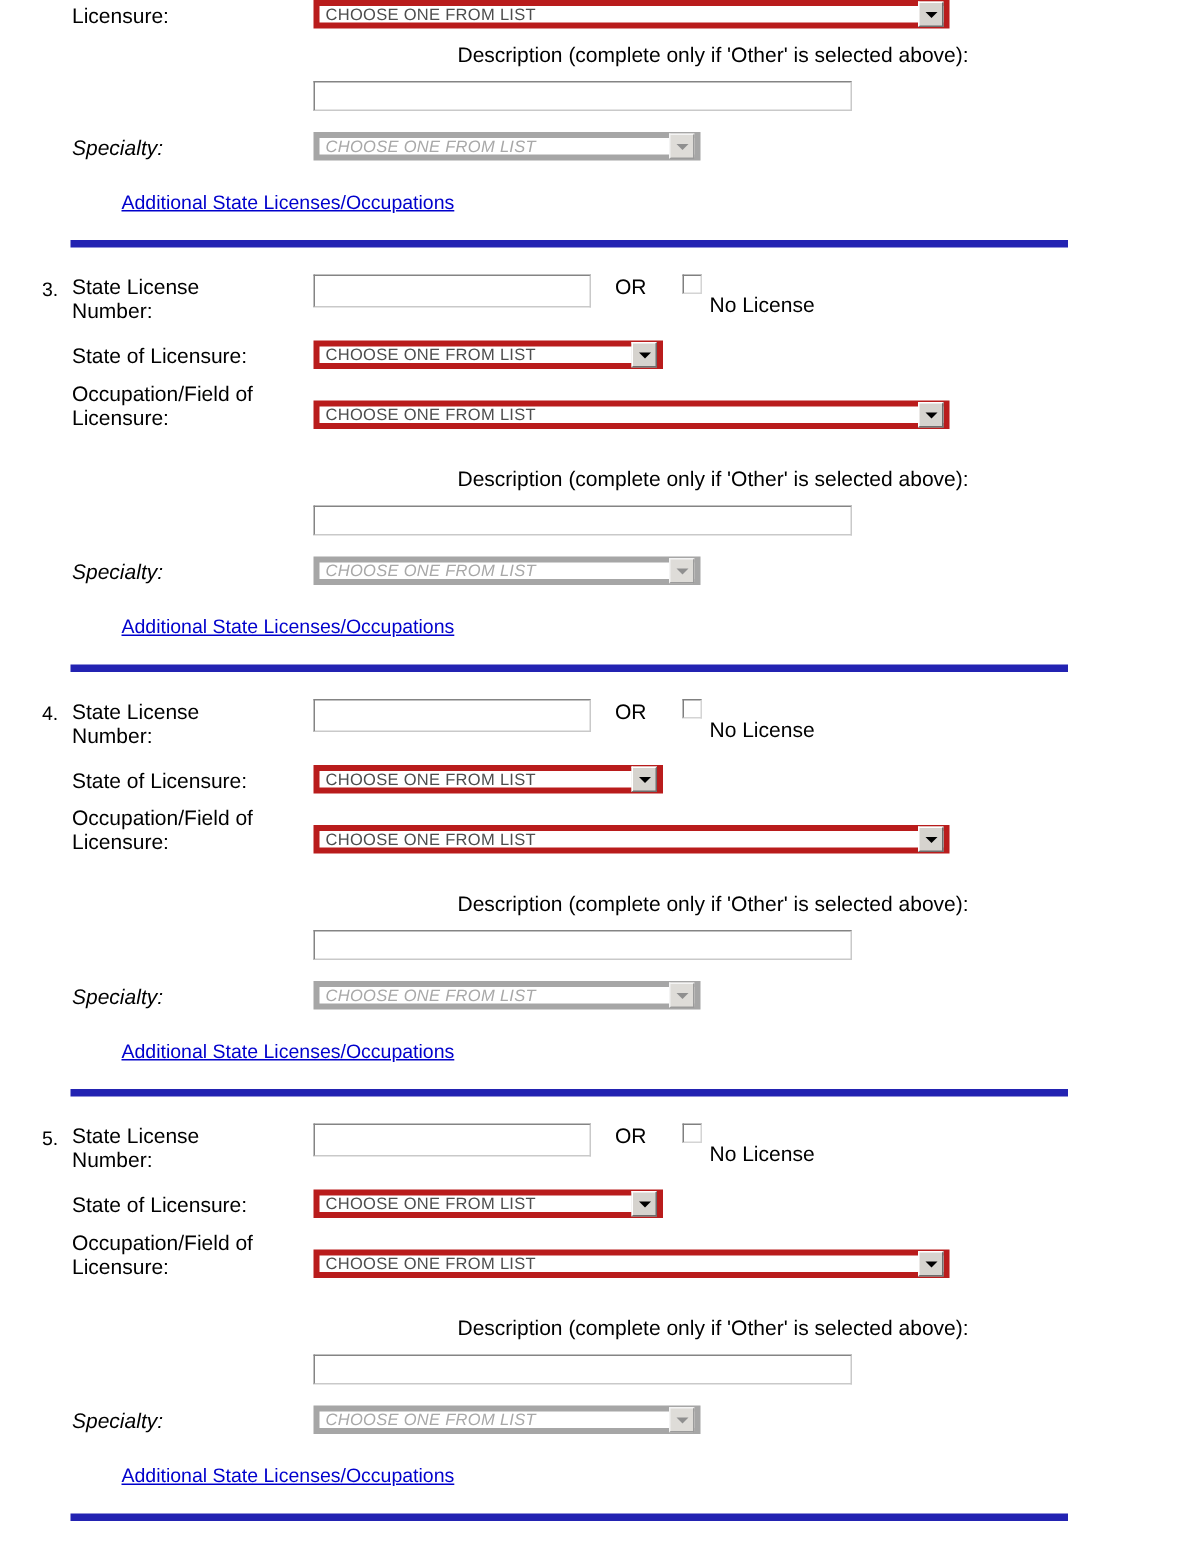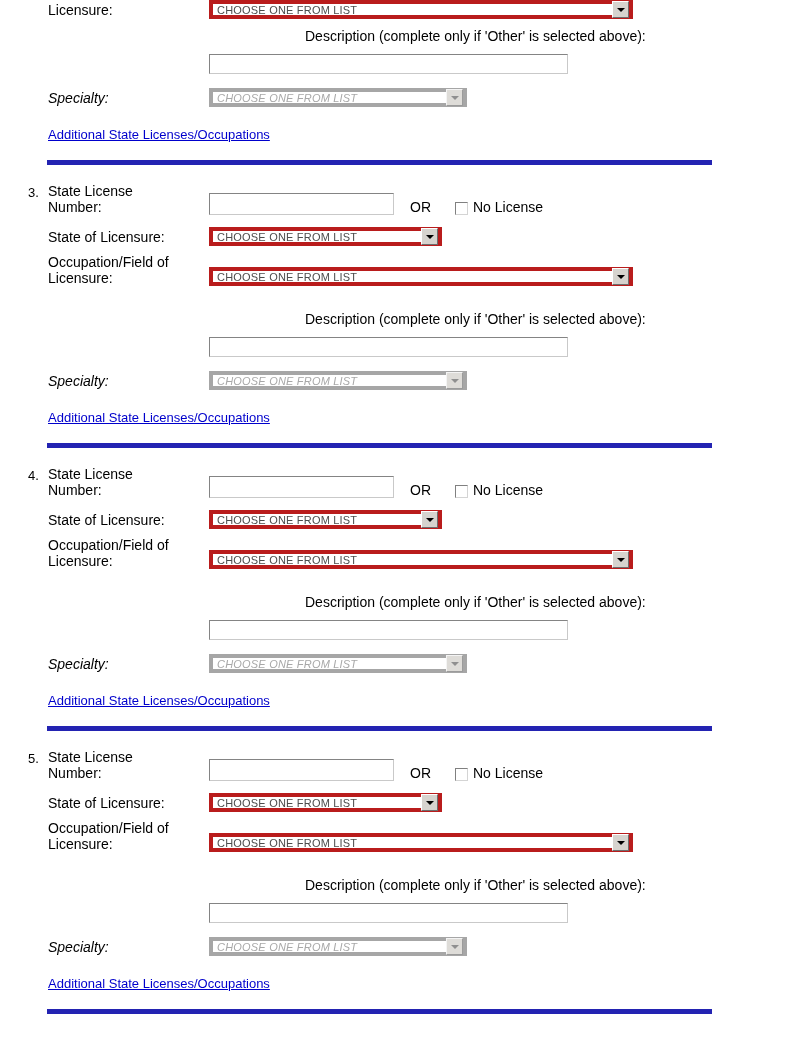--- a/index.html
+++ b/index.html
@@ -19,23 +19,23 @@
   .num { width:20px; font-size:13px; padding-top:2px; color:#000; }
   .lbl { width:161px; font-size:14px; line-height:16px; color:#000; }
   .fld { }
 
   .r1 { margin-bottom:12px; }
   .r2 { margin-bottom:8px; }
   .r3 { margin-bottom:24px; }
   .r4 { margin-bottom:10px;gap:48px; }
   .r5 { margin-bottom:14px; }
   .r6 { margin-bottom:20px;font-style:italic; }
-  .r-link { margin-bottom:18px; }
-
-  .fld.inline { display:flex; align-items:flex-end; height:32px; }
+  .r-link { margin-bottom:18px;gap:33px; }
+
+  .fld.inline { display:flex; align-items:flex-start; height:32px; }
   .r2 .lbl, .r6 .lbl { padding-top:2px; }
   .r3 .fld { padding-top:13px; }
 
   
   .txt {
     border:1px solid;
     border-color:#848484 #c9c9c9 #c9c9c9 #848484;
     background:#fff;
     font-family:"Liberation Sans","DejaVu Sans",sans-serif;
     font-size:13px; padding:2px 4px; outline:none;

